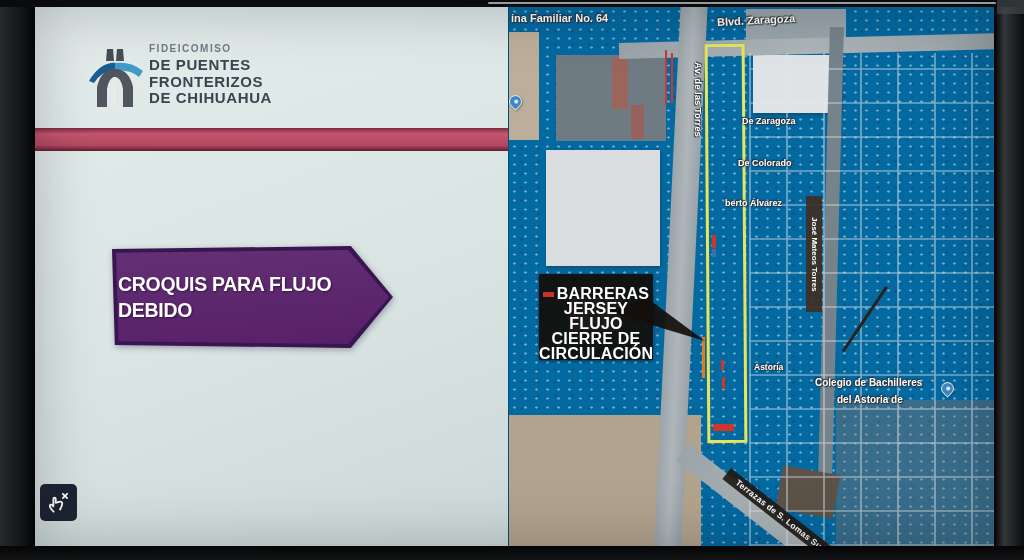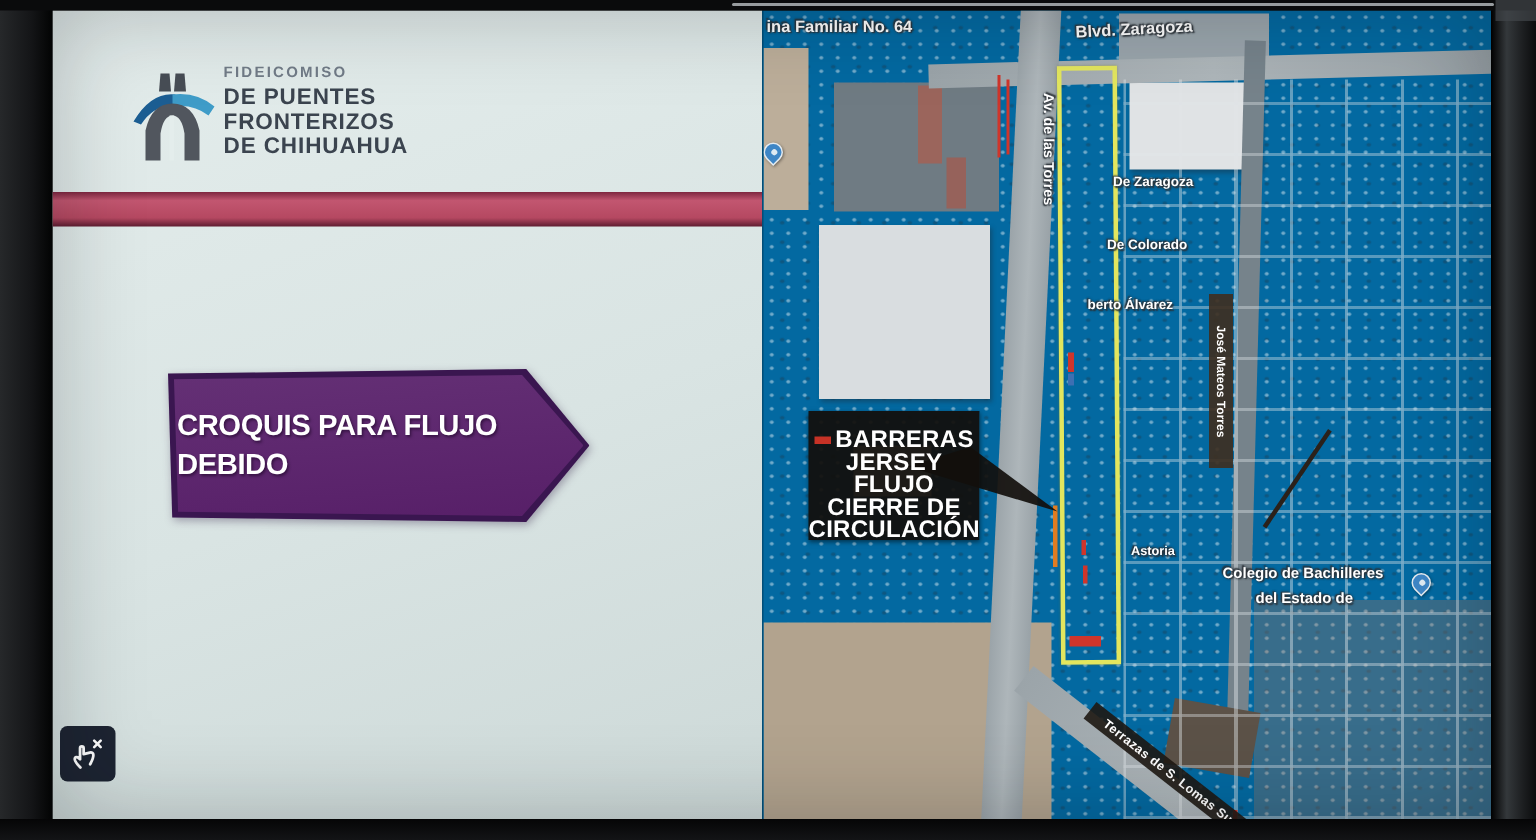--- a/index.html
+++ b/index.html
@@ -188,21 +188,21 @@
       <div class="mark red" style="left:313px;top:533px;width:3px;height:14px;"></div>
 
       <div class="maplabel" style="left:2px;top:5px;font-size:11px;">ina Familiar No. 64</div>
       <div class="maplabel" style="left:208px;top:7px;font-size:11px;transform:rotate(-3deg);">Blvd. Zaragoza</div>
       <div class="maplabel vlabel" style="left:184px;top:55px;font-size:9.5px;height:175px;">Av. de las Torres</div>
       <div class="maplabel" style="left:233px;top:109px;font-size:9px;">De Zaragoza</div>
       <div class="maplabel" style="left:229px;top:151px;font-size:9px;">De Colorado</div>
       <div class="maplabel" style="left:216px;top:191px;font-size:9px;">berto Álvarez</div>
       <div class="maplabel" style="left:245px;top:355px;font-size:8.5px;">Astoria</div>
       <div class="maplabel" style="left:306px;top:370px;font-size:10px;text-align:right;">Colegio de Bachilleres</div>
-      <div class="maplabel" style="left:328px;top:387px;font-size:10px;">del Estado de</div>
+      <div class="maplabel" style="left:328px;top:387px;font-size:10px;">del Astoria de</div>
 
       <div class="jose-box">
         <span class="vlabel">José Mateos Torres</span>
       </div>
 
       <div class="terrazas">Terrazas de S. Lomas Sur</div>
 
       <div class="pin" style="left:0px;top:88px;"></div>
       <div class="pin" style="left:432px;top:375px;"></div>
 

